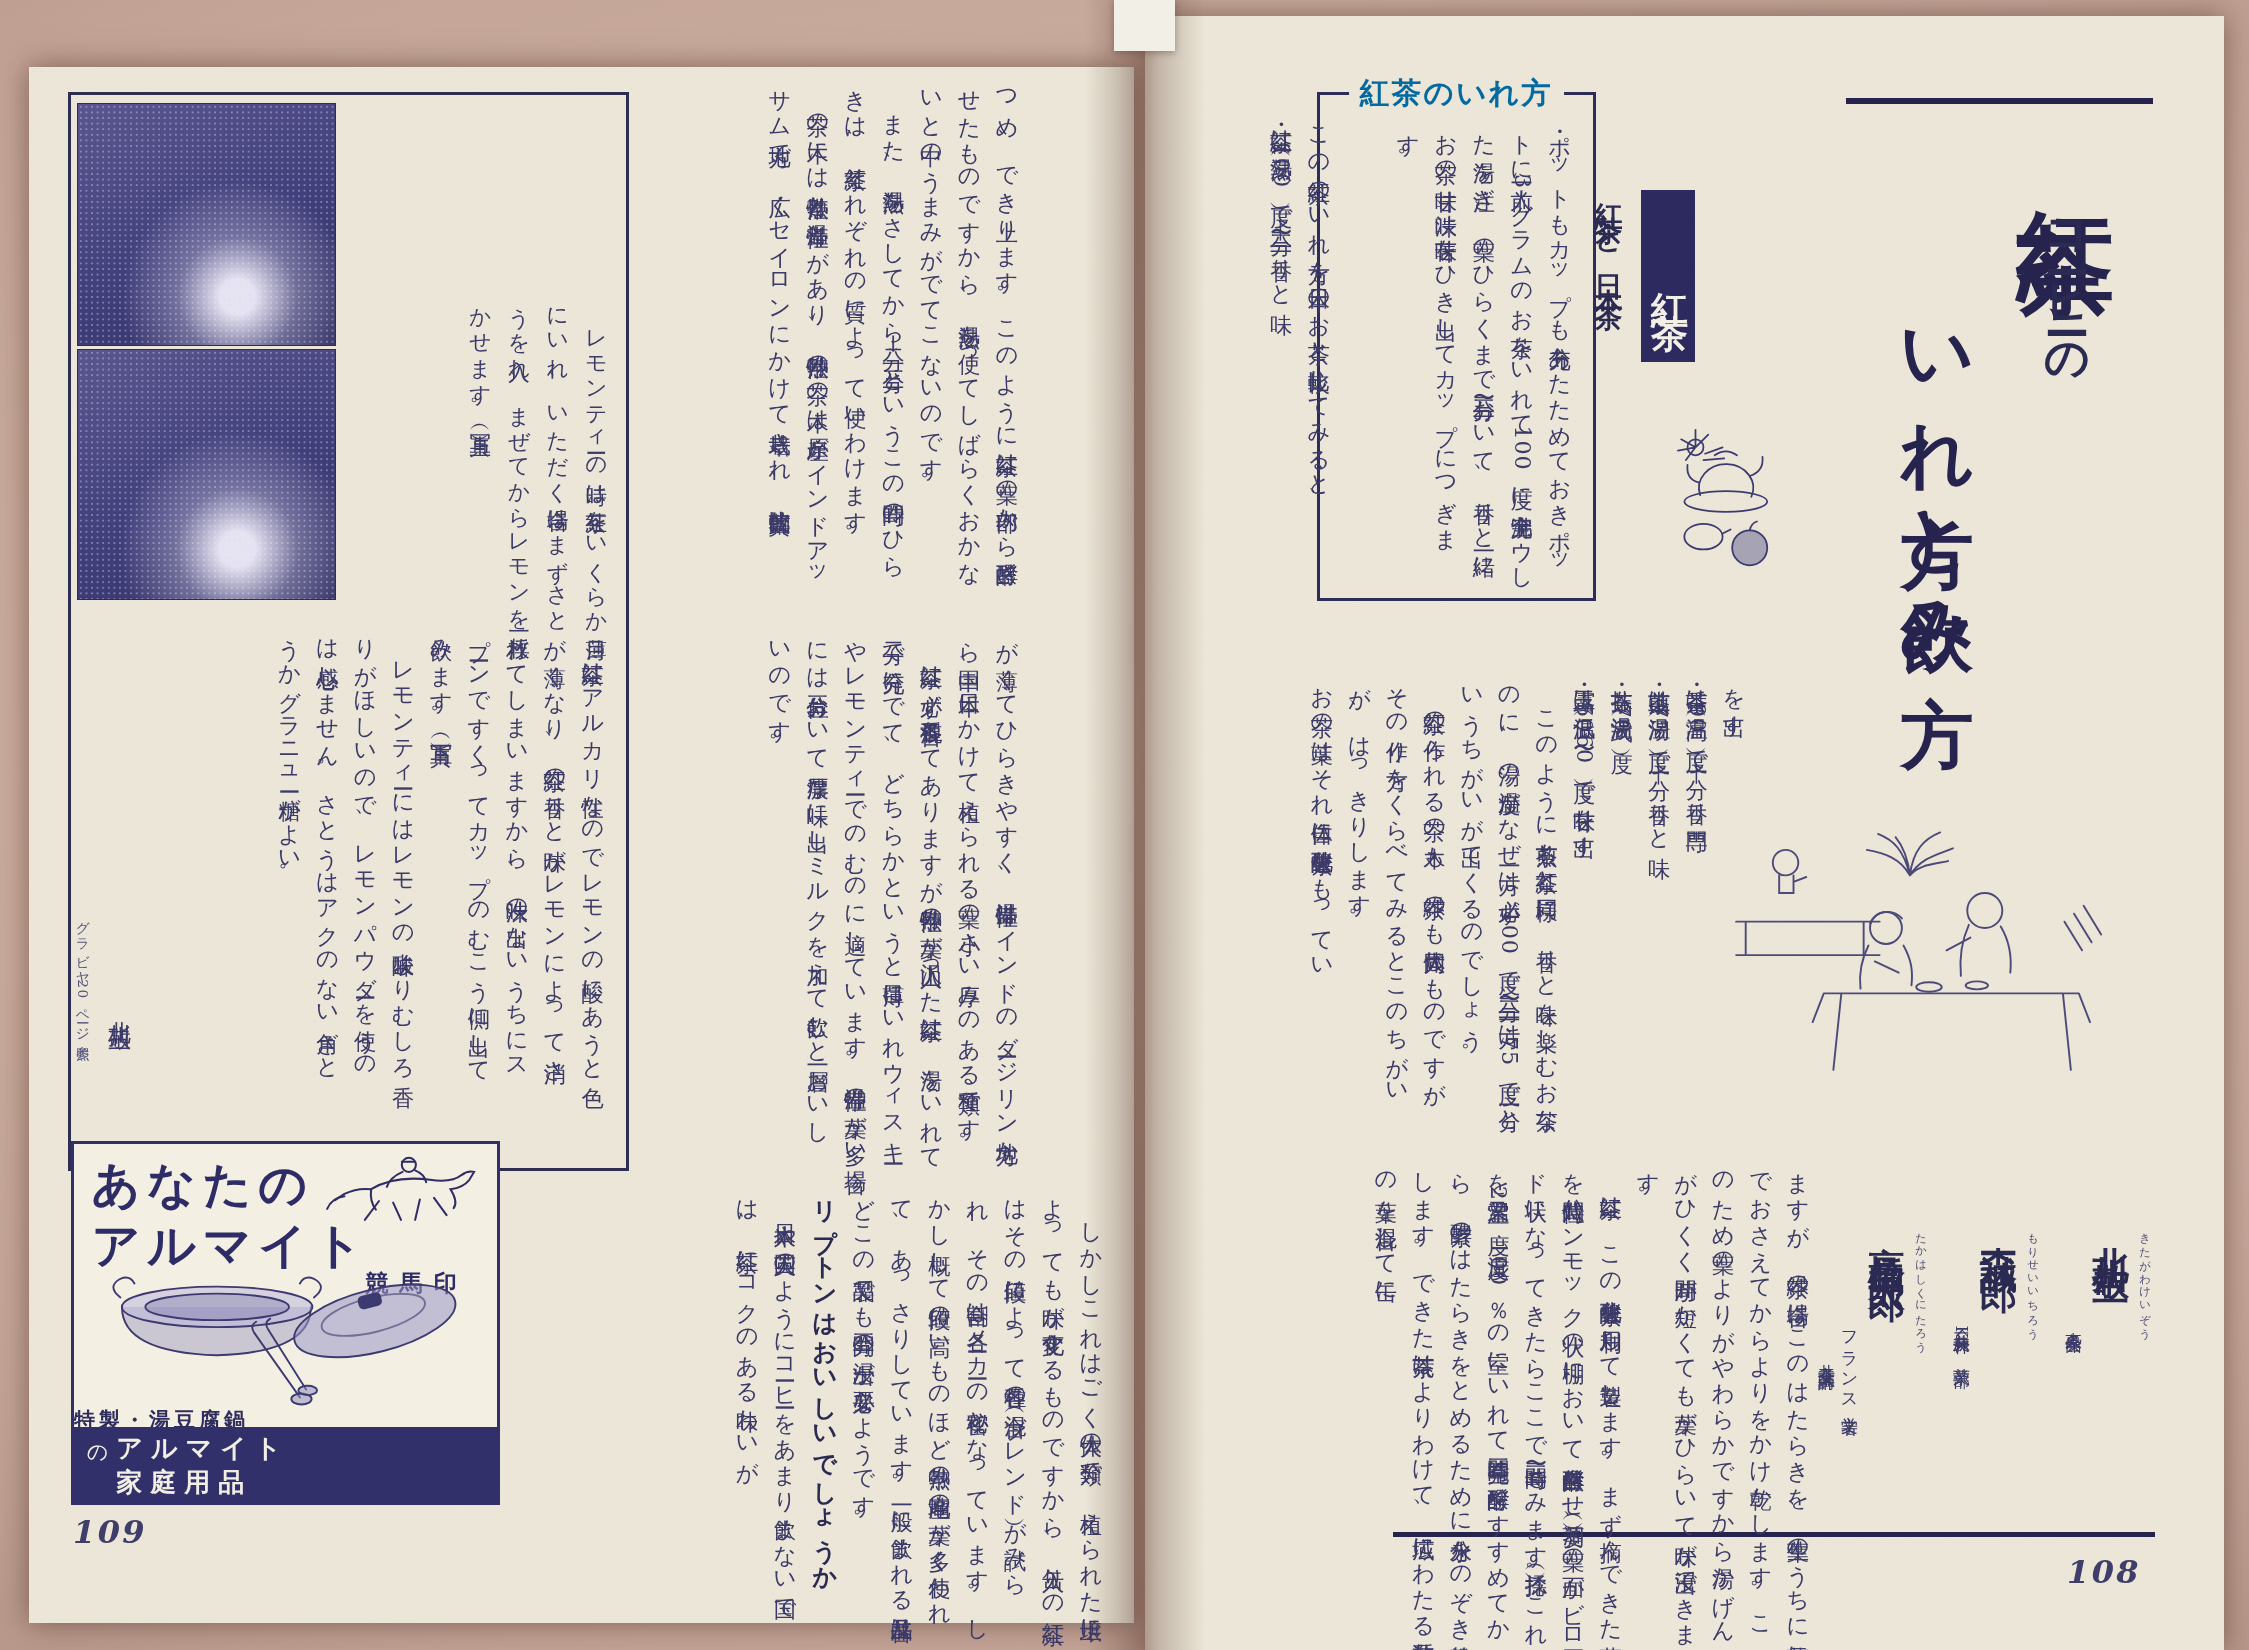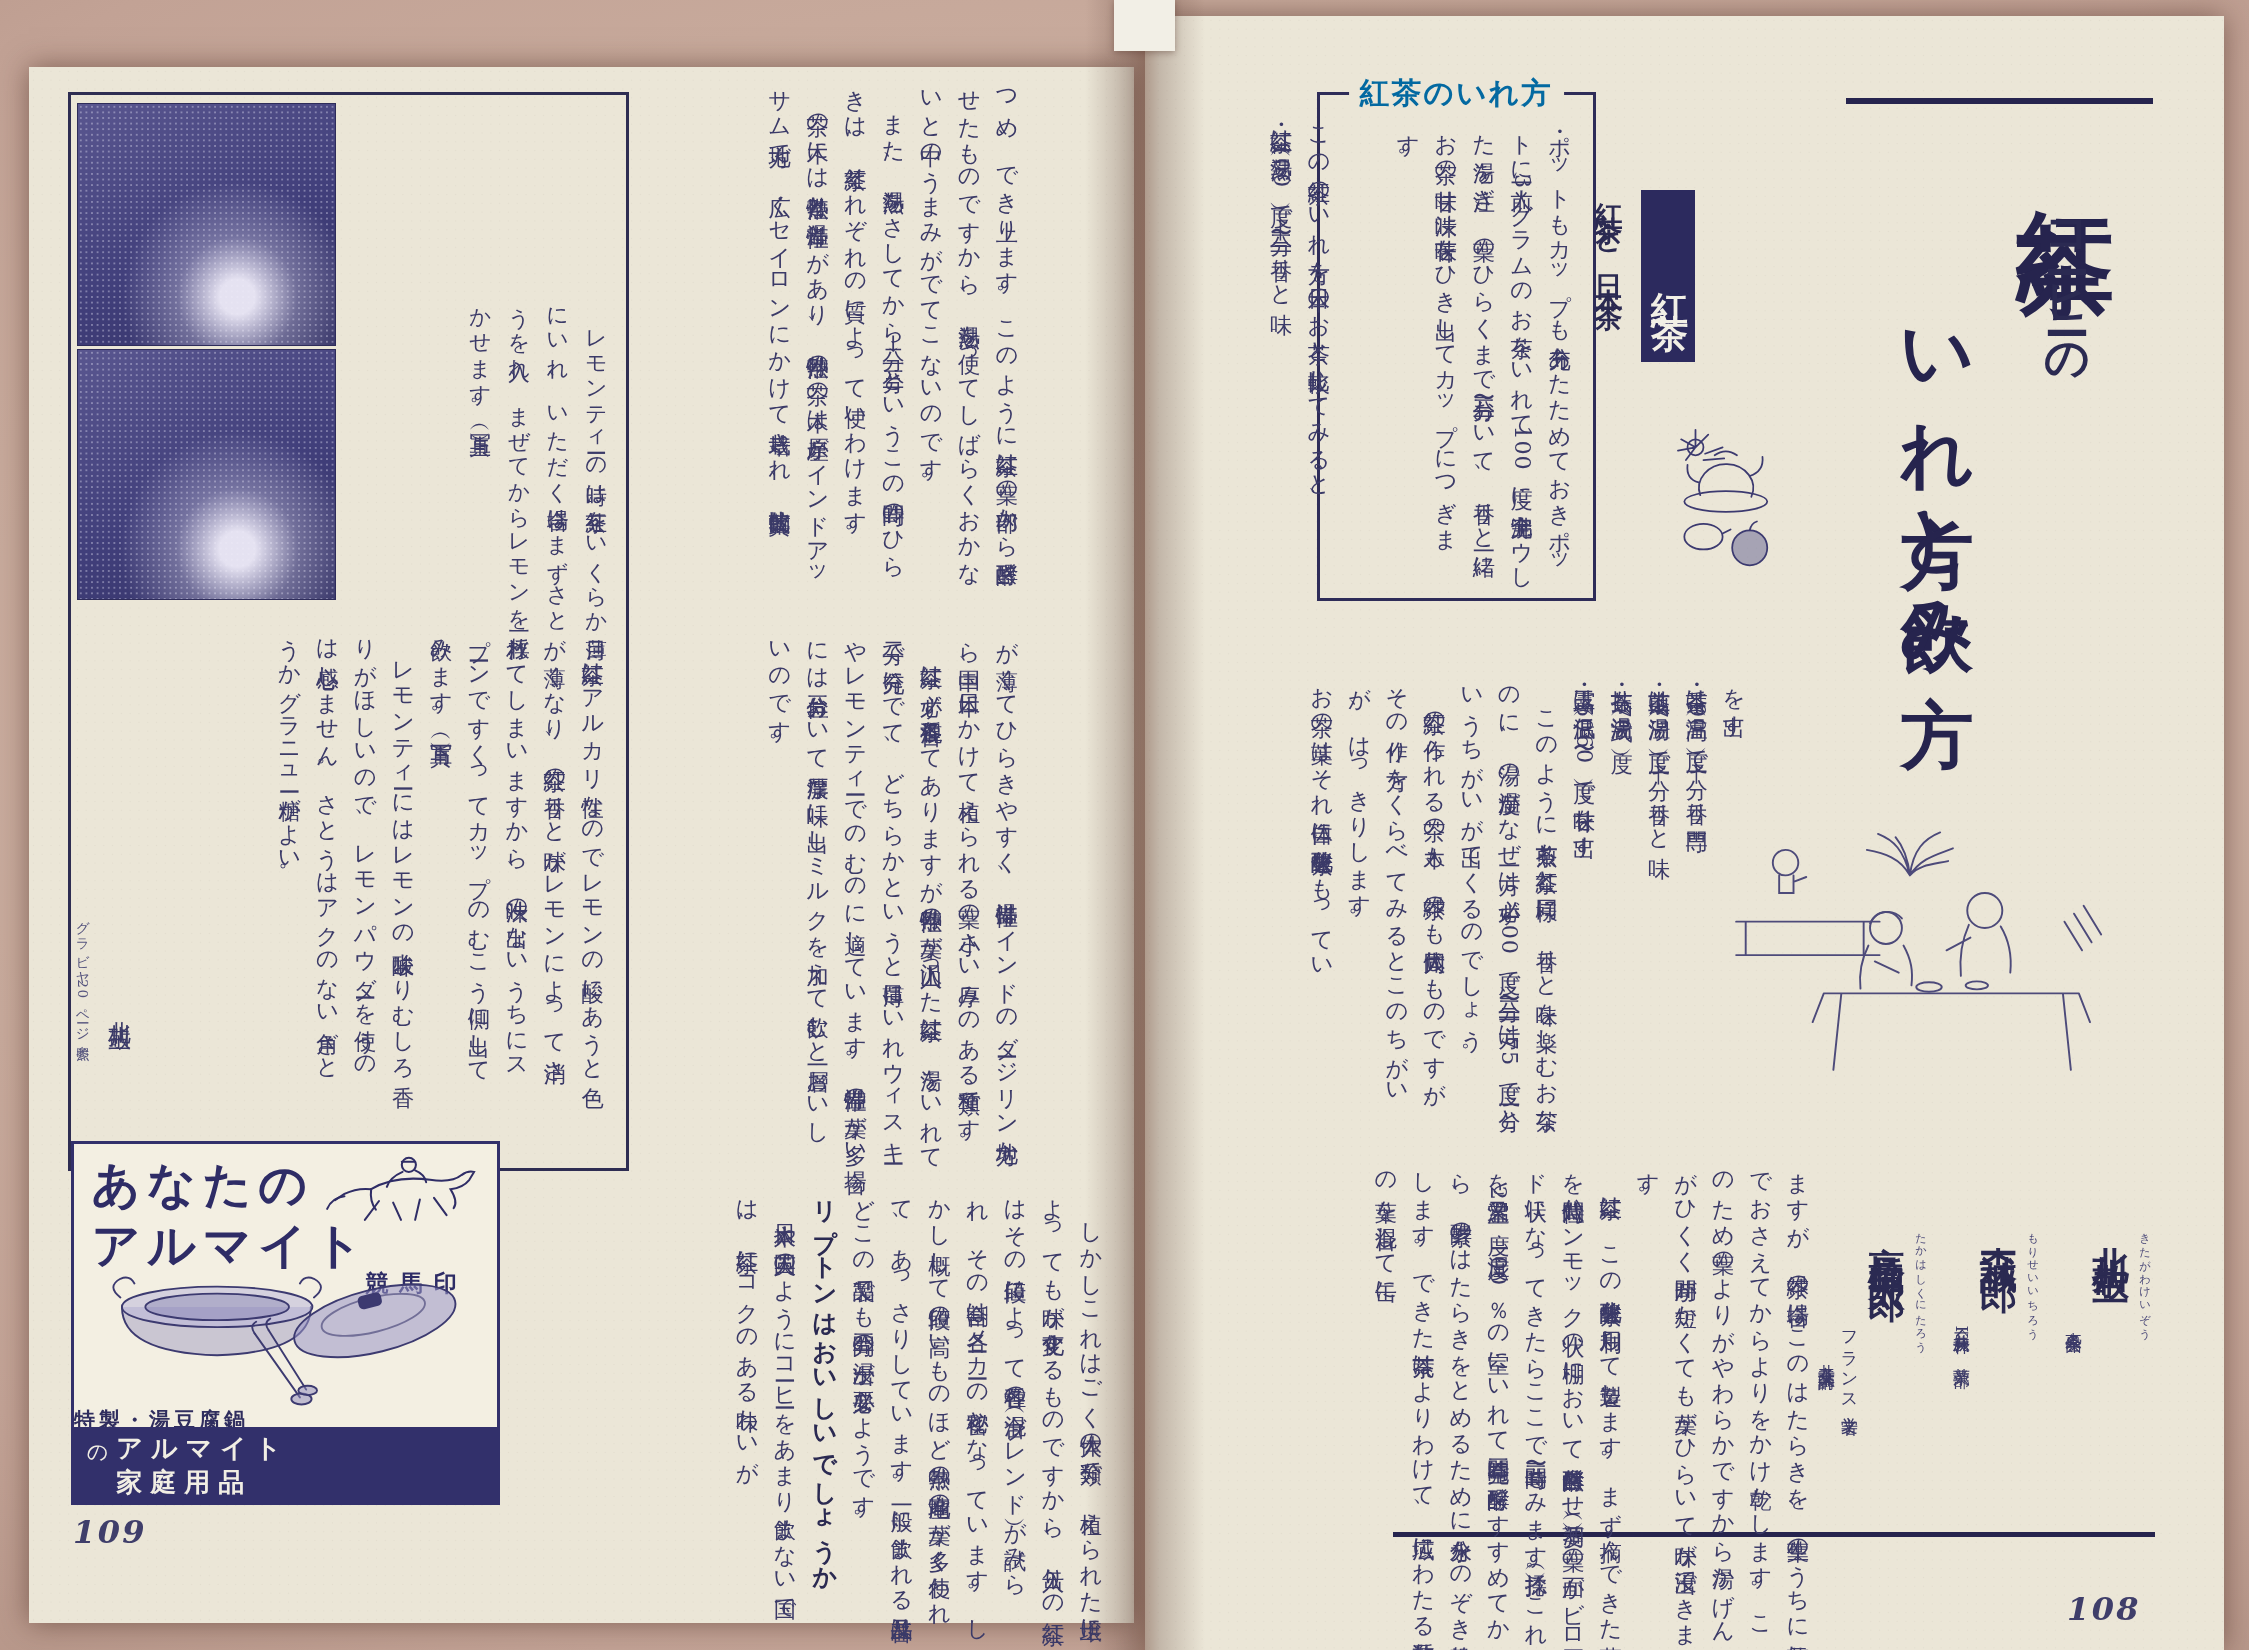--- a/index.html
+++ b/index.html
@@ -197,21 +197,21 @@
       </div>
       <div class="author">
         <span class="a-read">たかはしくにたろう</span>
         <span class="a-name">高橋邦太郎</span>
         <span class="a-aff">フランス文学者</span>
         <span class="a-aff2">共立女子大講師</span>
       </div>
     </div>
 
     <div class="rule" style="left:248px;top:1516px;width:762px;height:4.8px;"></div>
-    <div class="pagenum" style="right:83px;top:1537px;margin-top:37px;">108</div>
+    <div class="pagenum" style="right:83px;top:1537px;">108</div>
 
     <div class="sec-label v" style="left:496px;top:174px;width:54px;height:156px;">紅茶</div>
     <div class="v subtitle" style="left:444px;top:164px;height:279px;">紅茶と日本茶</div>
 
     <svg style="left:517px;top:385px;" width="126" height="174" viewBox="0 0 158 218">
       <g stroke="#3c3a70" fill="none" stroke-width="2.2" stroke-linecap="round">
         <ellipse cx="80" cy="126" rx="52" ry="13"></ellipse>
         <path d="M48 118 a34 30 0 1 1 64 2"></path>
         <path d="M110 94 q18 -6 16 -24 M46 102 q-16 -4 -14 -22"></path>
         <path d="M66 68 q14 -10 28 0"></path>

